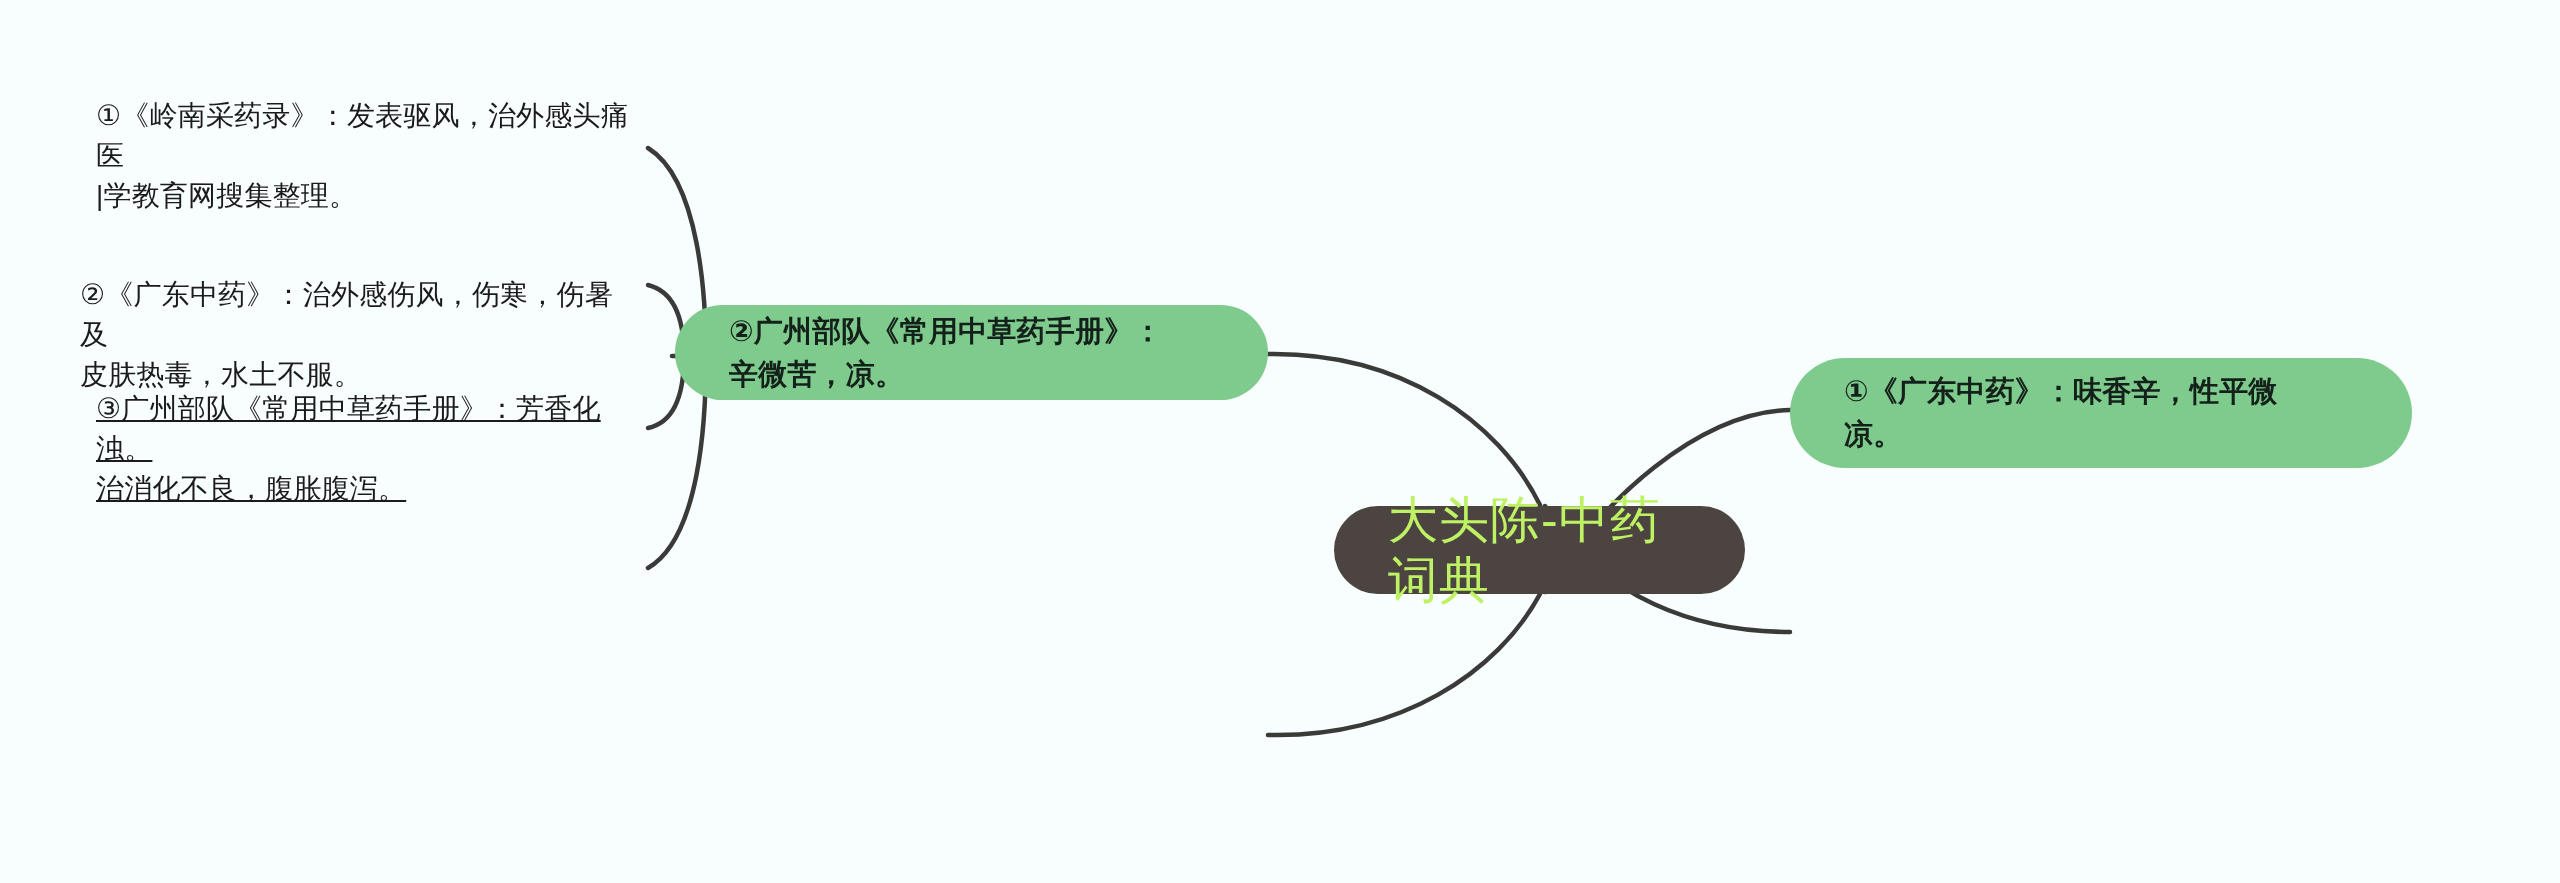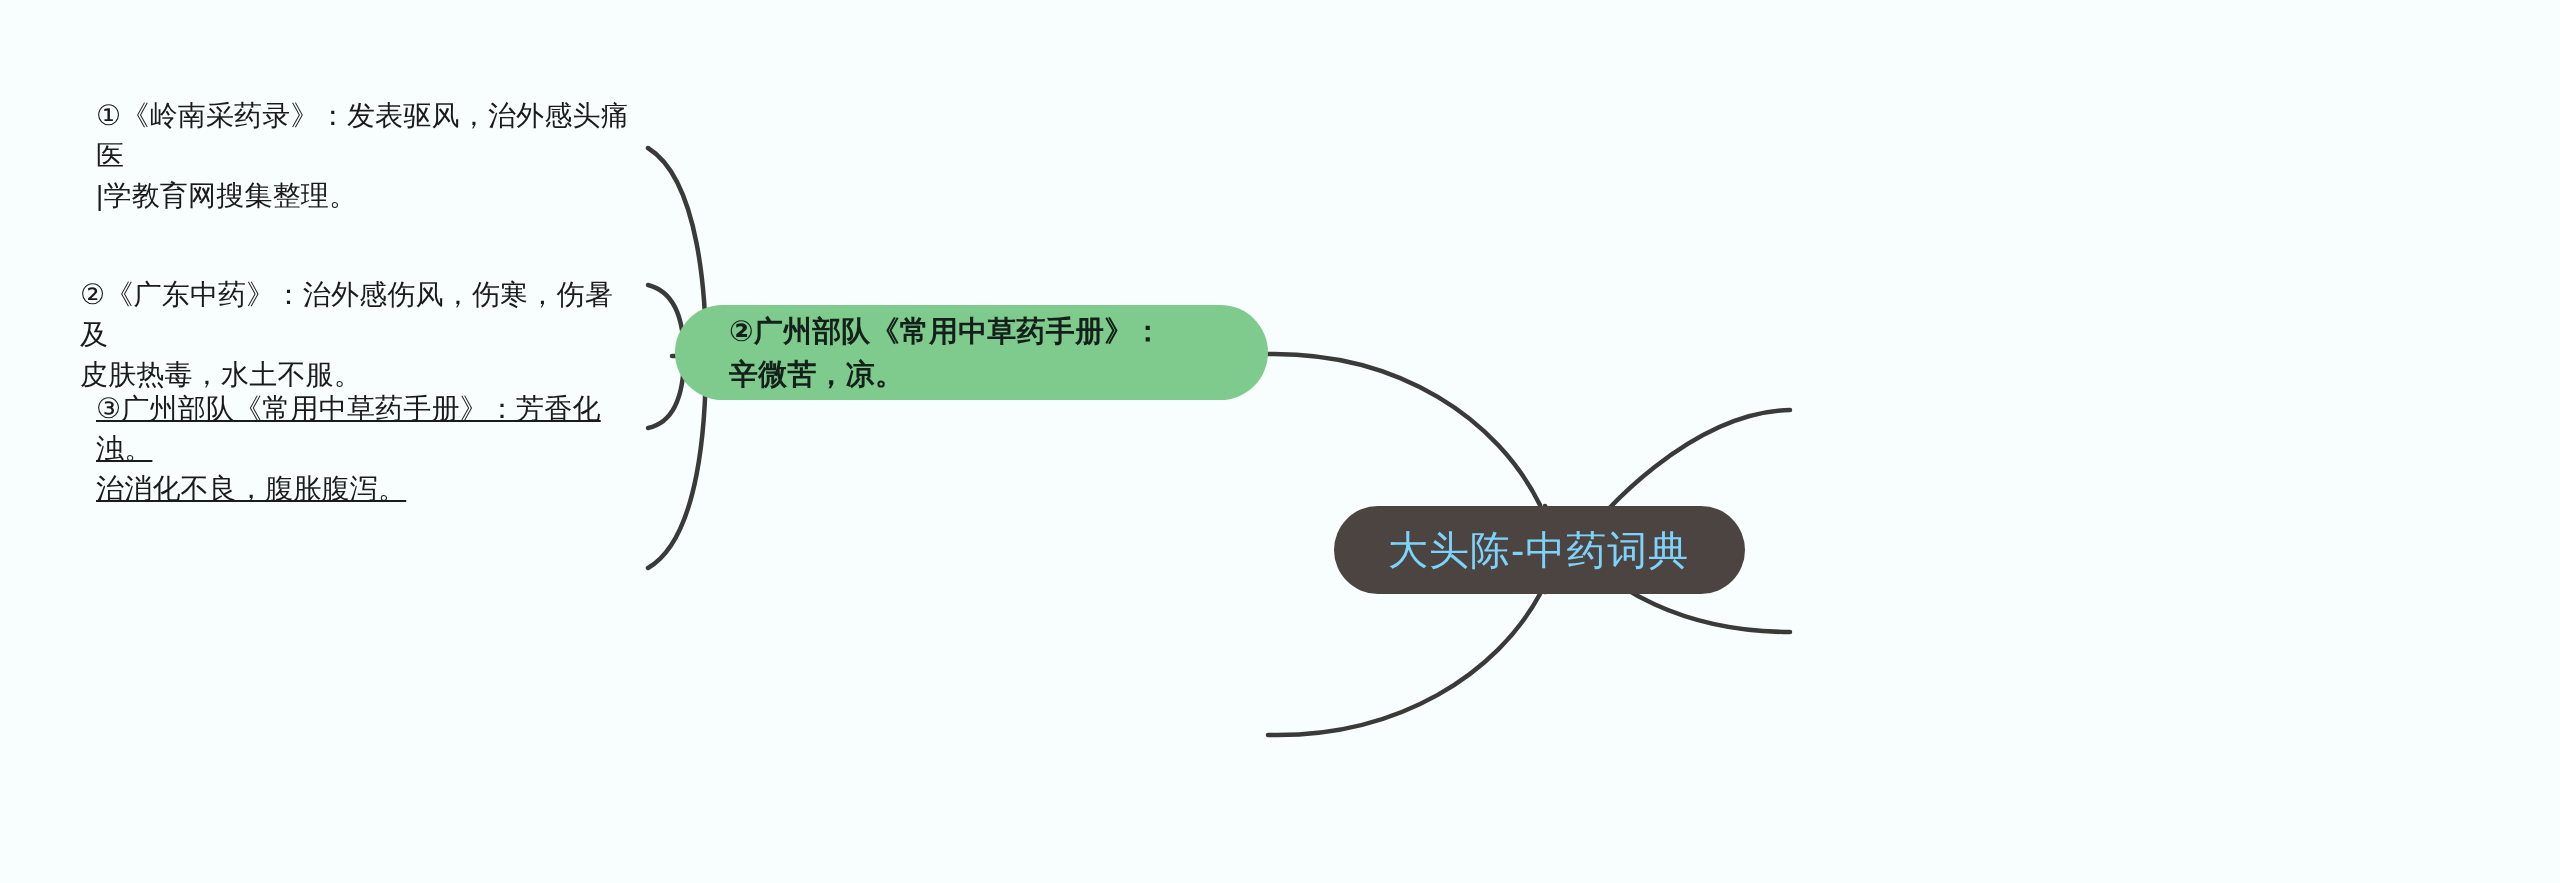--- a/index.html
+++ b/index.html
@@ -46,22 +46,22 @@
     font-size: 29px;
     line-height: 1.48;
     padding: 22px 46px 22px 54px;
     letter-spacing: 0.2px;
     font-weight: bold;
   }
   
   .root {
     background: #4b4441;
     border-radius: 999px;
-    color: #7dd3fc;
-    font-size: 40px;
+    color: #bef264;
+    font-size: 50px;
     line-height: 1.2;
     padding: 26px 54px;
     justify-content: flex-start;
     letter-spacing: 1px;
   }
 
   
   #leaf-1 { left: 96px;  top: 96px;  width: 560px; }
   #leaf-2 { left: 80px;  top: 243px; width: 560px; margin-top: 32px; }
   #leaf-3 { left: 96px;  top: 389px; width: 560px; text-decoration: underline; }
@@ -117,19 +117,23 @@
 治消化不良，腹胀腹泻。</span>
   </div>
 
 
   <div class="node pill" id="pill-left-top">
     <span>②广州部队《常用中草药手册》：
 辛微苦，凉。</span>
   </div>
 
 
+  <div class="node pill" id="pill-right-top">
+    <span>①《广东中药》：味香辛，性平微
+凉。</span>
+  </div>
 
 
   <div class="node root" id="root-node">
     <span>大头陈-中药词典</span>
   </div>
 
 </div>
 
 </body></html>

